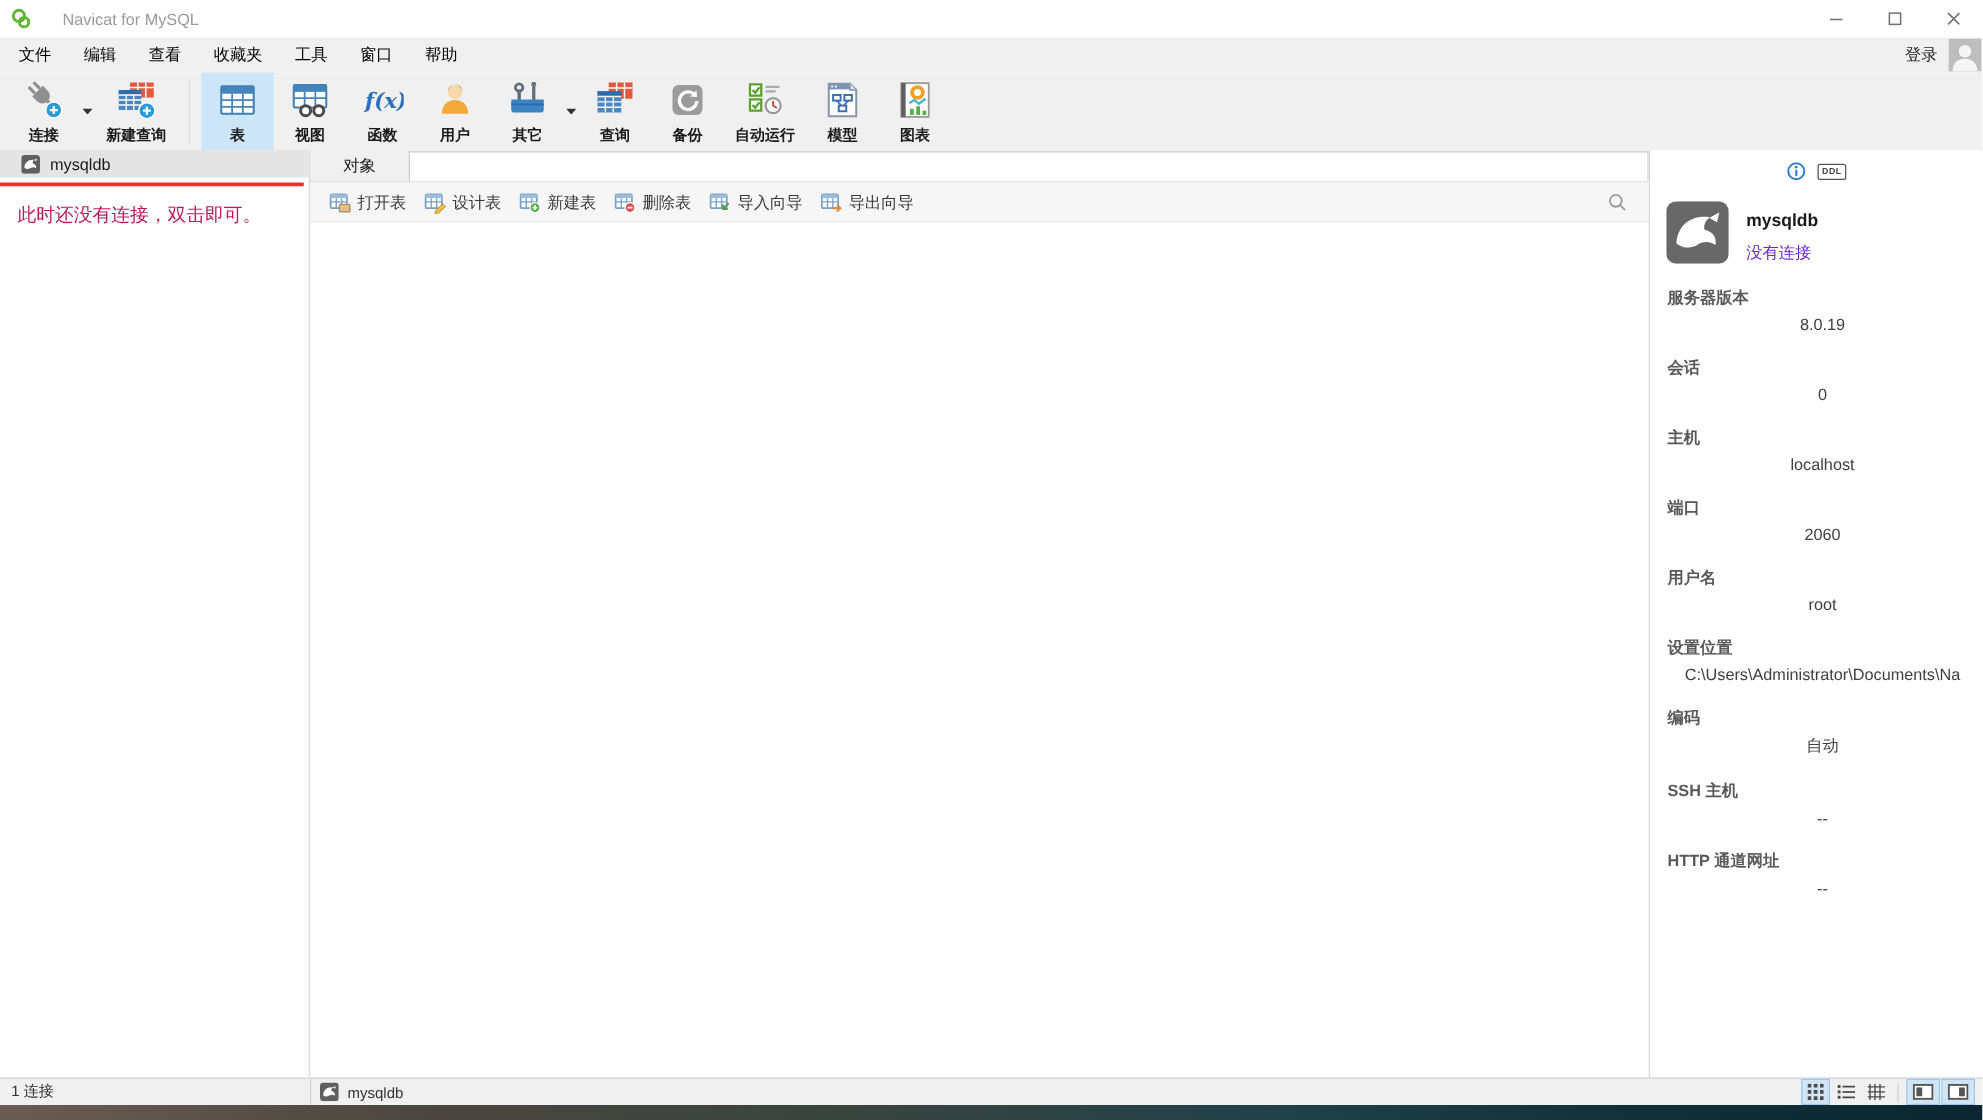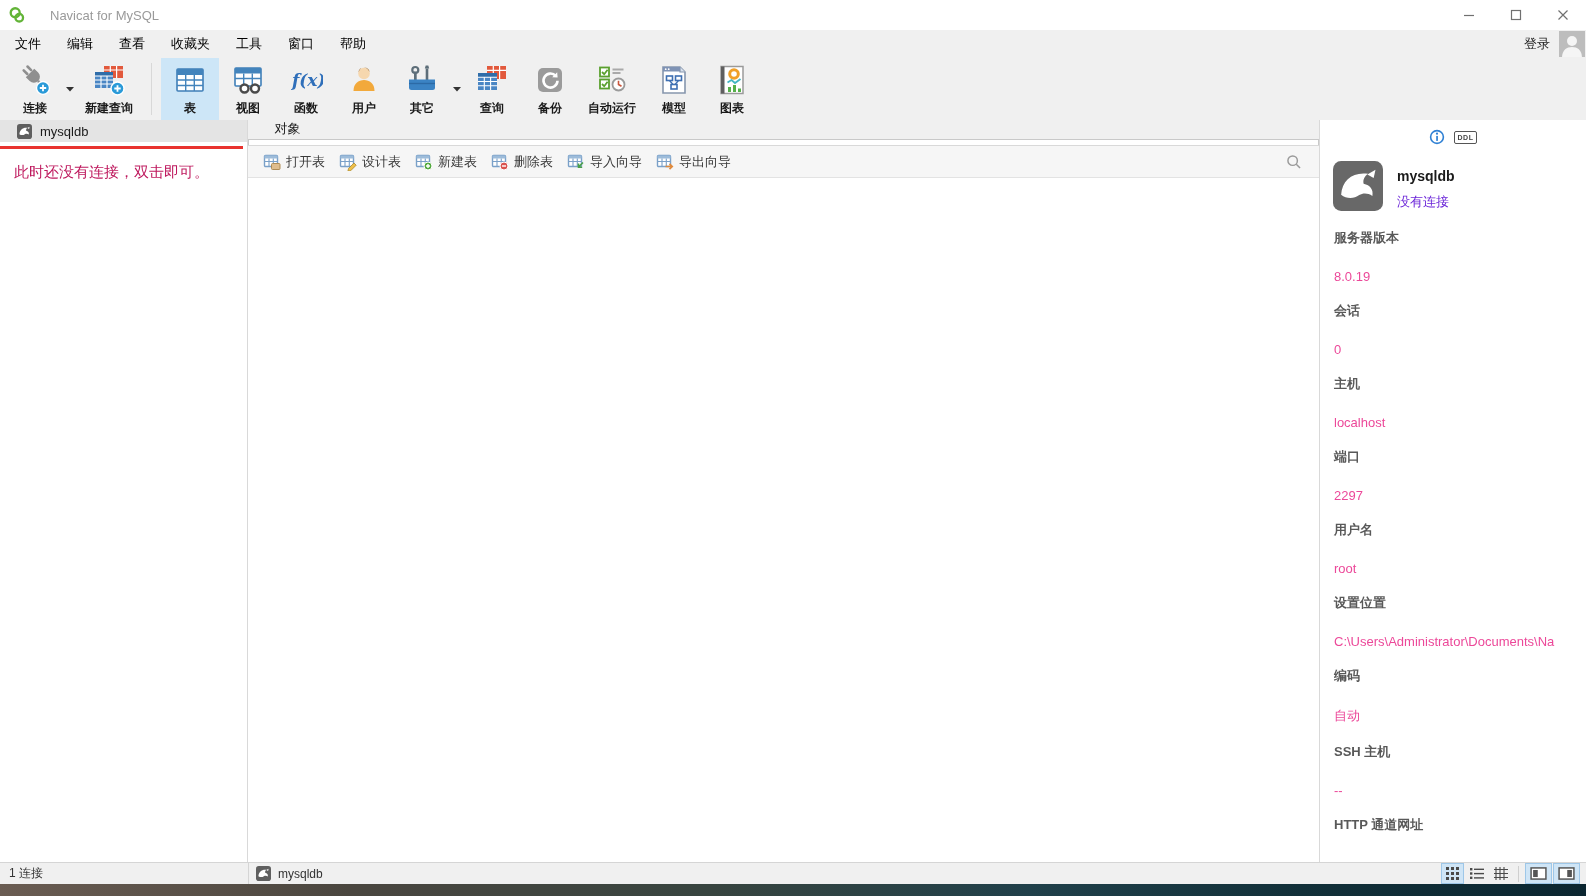--- a/index.html
+++ b/index.html
@@ -31,41 +31,41 @@
 
   
   .bodyrow { position:absolute; top:120px; left:0; right:0; bottom:34px; display:flex; }
 
   .sidebar { width:248px; background:#fff; border-right:1px solid #d9d9d9; }
   .conn-row { height:22px; background:#e4e4e4; display:flex; align-items:center; padding-left:17px; gap:8px; font-size:13px; color:#1a1a1a; }
   .red-line { height:3px; background:#e8322e; margin-top:4px; width:243px; }
   .red-note { color:#be185d; font-size:15px; margin:14px 0 0 14px; }
 
   .mainarea { flex:1; display:flex; flex-direction:column; background:#fff; }
-  .tabbar { height:26px; background:#f0f0f0; display:flex; border-bottom:1px solid #d9d9d9;flex-direction:column; }
+  .tabbar { height:26px; background:#f0f0f0; display:flex; border-bottom:1px solid #d9d9d9; }
   .tab-active { width:79px; display:flex; align-items:center; justify-content:center; font-size:13px; color:#1a1a1a; }
   .tab-rest { flex:1; background:#fff; border:1px solid #c9c9c9; border-bottom:none; margin-top:1px; }
   .subtoolbar { height:32px; background:#f6f6f6; display:flex; align-items:center; padding-left:8px; border-bottom:1px solid #e3e3e3; }
   .action { display:flex; align-items:center; gap:5px; font-size:13px; color:#3a3a3a; padding:3px 7px; }
   .action .aicon { width:18px; height:18px; }
   .search-btn { margin-left:auto; margin-right:16px; width:18px; height:18px; }
   .main-content { flex:1; background:#fff; }
 
   
   .rightpanel { width:267px; background:#fff; border-left:1px solid #d9d9d9; }
   .rp-icons { height:22px; margin-top:6px; display:flex; align-items:center; justify-content:center; gap:9px; }
   .rp-info { width:16px; height:16px; }
   .rp-ddl { border:1px solid #555; border-radius:2px; font-size:7px; font-weight:bold; color:#444; padding:2px 3px; line-height:1; letter-spacing:0.5px; }
   .rp-header { display:flex; gap:14px; margin:13px 0 0 13px; }
   .rp-bigicon { width:50px; height:50px; flex:0 0 auto; }
   .rp-name { font-size:14px; font-weight:bold; color:#1a1a1a; margin-top:7px; }
   .rp-status { font-size:13px; color:#6d28d9; margin-top:9px; }
   .rp-fields { margin-left:14px; }
   .rp-label { font-size:13px; color:#595959; margin-top:18px;font-weight:bold; }
-  .rp-value { font-size:13px; color:#ec4899; margin-top:22px; width:248px; white-space:nowrap; overflow:hidden; }
+  .rp-value { font-size:13px; color:#404040; margin-top:5px; width:248px; white-space:nowrap; overflow:hidden;text-align:center; }
 
   
   .statusbar { position:absolute; left:0; right:0; bottom:12px; height:22px; background:#f0f0f0; border-top:1px solid #d5d5d5; display:flex; align-items:center; font-size:12px; color:#333; }
   .sb-sec1 { width:248px; padding-left:9px; }
   .sb-div { width:1px; height:22px; background:#d5d5d5; }
   .sb-sec2 { flex:1; display:flex; align-items:center; gap:7px; padding-left:7px; height:22px; }
   .sb-icons { display:flex; align-items:center; gap:3px; padding-right:7px; height:22px; }
   .sb-icon { width:21px; height:19px; display:flex; align-items:center; justify-content:center; }
   .sb-icon.wide { width:25px; }
   .sb-icon.sel { background:#cfe5f6; outline:1px solid #9ec7e8; }
@@ -372,21 +372,21 @@
         </div>
       </div>
       <div class="rp-fields">
         <div class="rp-label">服务器版本</div>
         <div class="rp-value">8.0.19</div>
         <div class="rp-label">会话</div>
         <div class="rp-value">0</div>
         <div class="rp-label">主机</div>
         <div class="rp-value">localhost</div>
         <div class="rp-label">端口</div>
-        <div class="rp-value">2297</div>
+        <div class="rp-value">2060</div>
         <div class="rp-label">用户名</div>
         <div class="rp-value">root</div>
         <div class="rp-label">设置位置</div>
         <div class="rp-value">C:\Users\Administrator\Documents\Na</div>
         <div class="rp-label">编码</div>
         <div class="rp-value">自动</div>
         <div class="rp-label">SSH 主机</div>
         <div class="rp-value">--</div>
         <div class="rp-label">HTTP 通道网址</div>
         <div class="rp-value">--</div>

